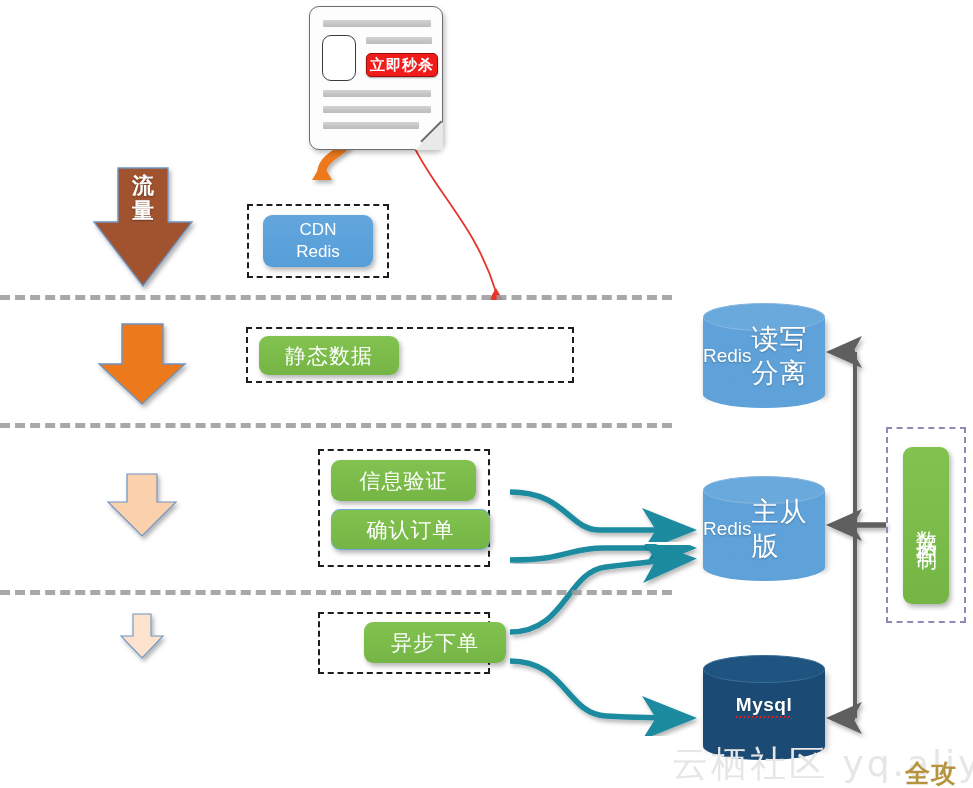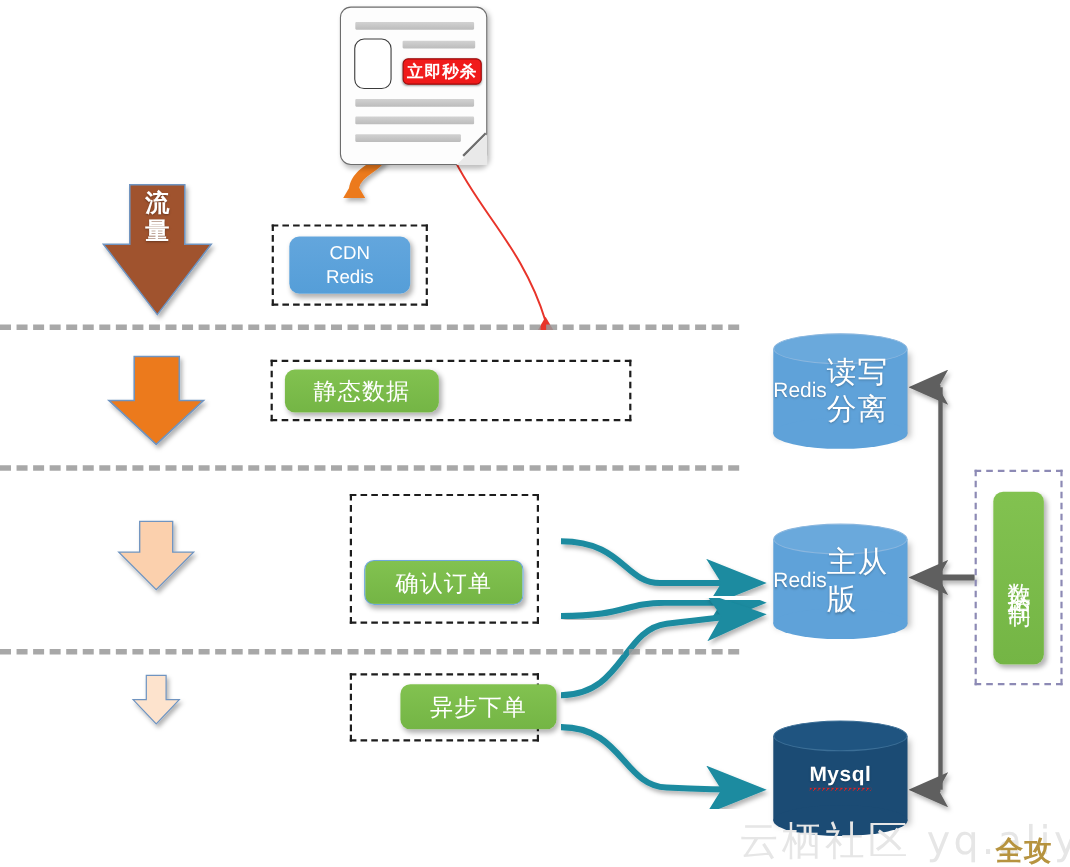--- a/index.html
+++ b/index.html
@@ -314,21 +314,22 @@
   <div class="group-box" style="left:247px; top:204px; width:142px; height:74px;"></div>
   <div class="bluebox" style="left:263px; top:215px; width:110px; height:52px;">
     <span>CDN</span>
     <span>Redis</span>
   </div>
 
   <div class="group-box" style="left:246px; top:327px; width:328px; height:56px;"></div>
   <div class="pill" style="left:259px; top:336px; width:140px; height:39px;">静态数据</div>
 
   <div class="group-box" style="left:318px; top:449px; width:172px; height:118px;"></div>
-  <div class="pill bordered" style="left:331px; top:509px; width:145px; height:41px;">确认订单</div>
+  <div class="pill" style="left:331px; top:460px; width:145px; height:41px;">信息验证</div>
+  <div class="pill bordered" style="left:331px; top:509px; width:159px; height:41px;">确认订单</div>
 
   <div class="group-box" style="left:318px; top:612px; width:172px; height:62px;"></div>
   <div class="pill" style="left:331px; top:622px; width:142px; height:41px;margin-left:33px;">异步下单</div>
 
   <div class="group-box violet" style="left:886px; top:427px; width:80px; height:196px;"></div>
   <div class="pill vertical" style="left:903px; top:447px; width:46px; height:157px;">数据控制</div>
 
   <div class="cyl" style="left:703px; top:303px; width:122px; height:105px;">
     <div class="body"></div>
     <div class="bottom"></div>

